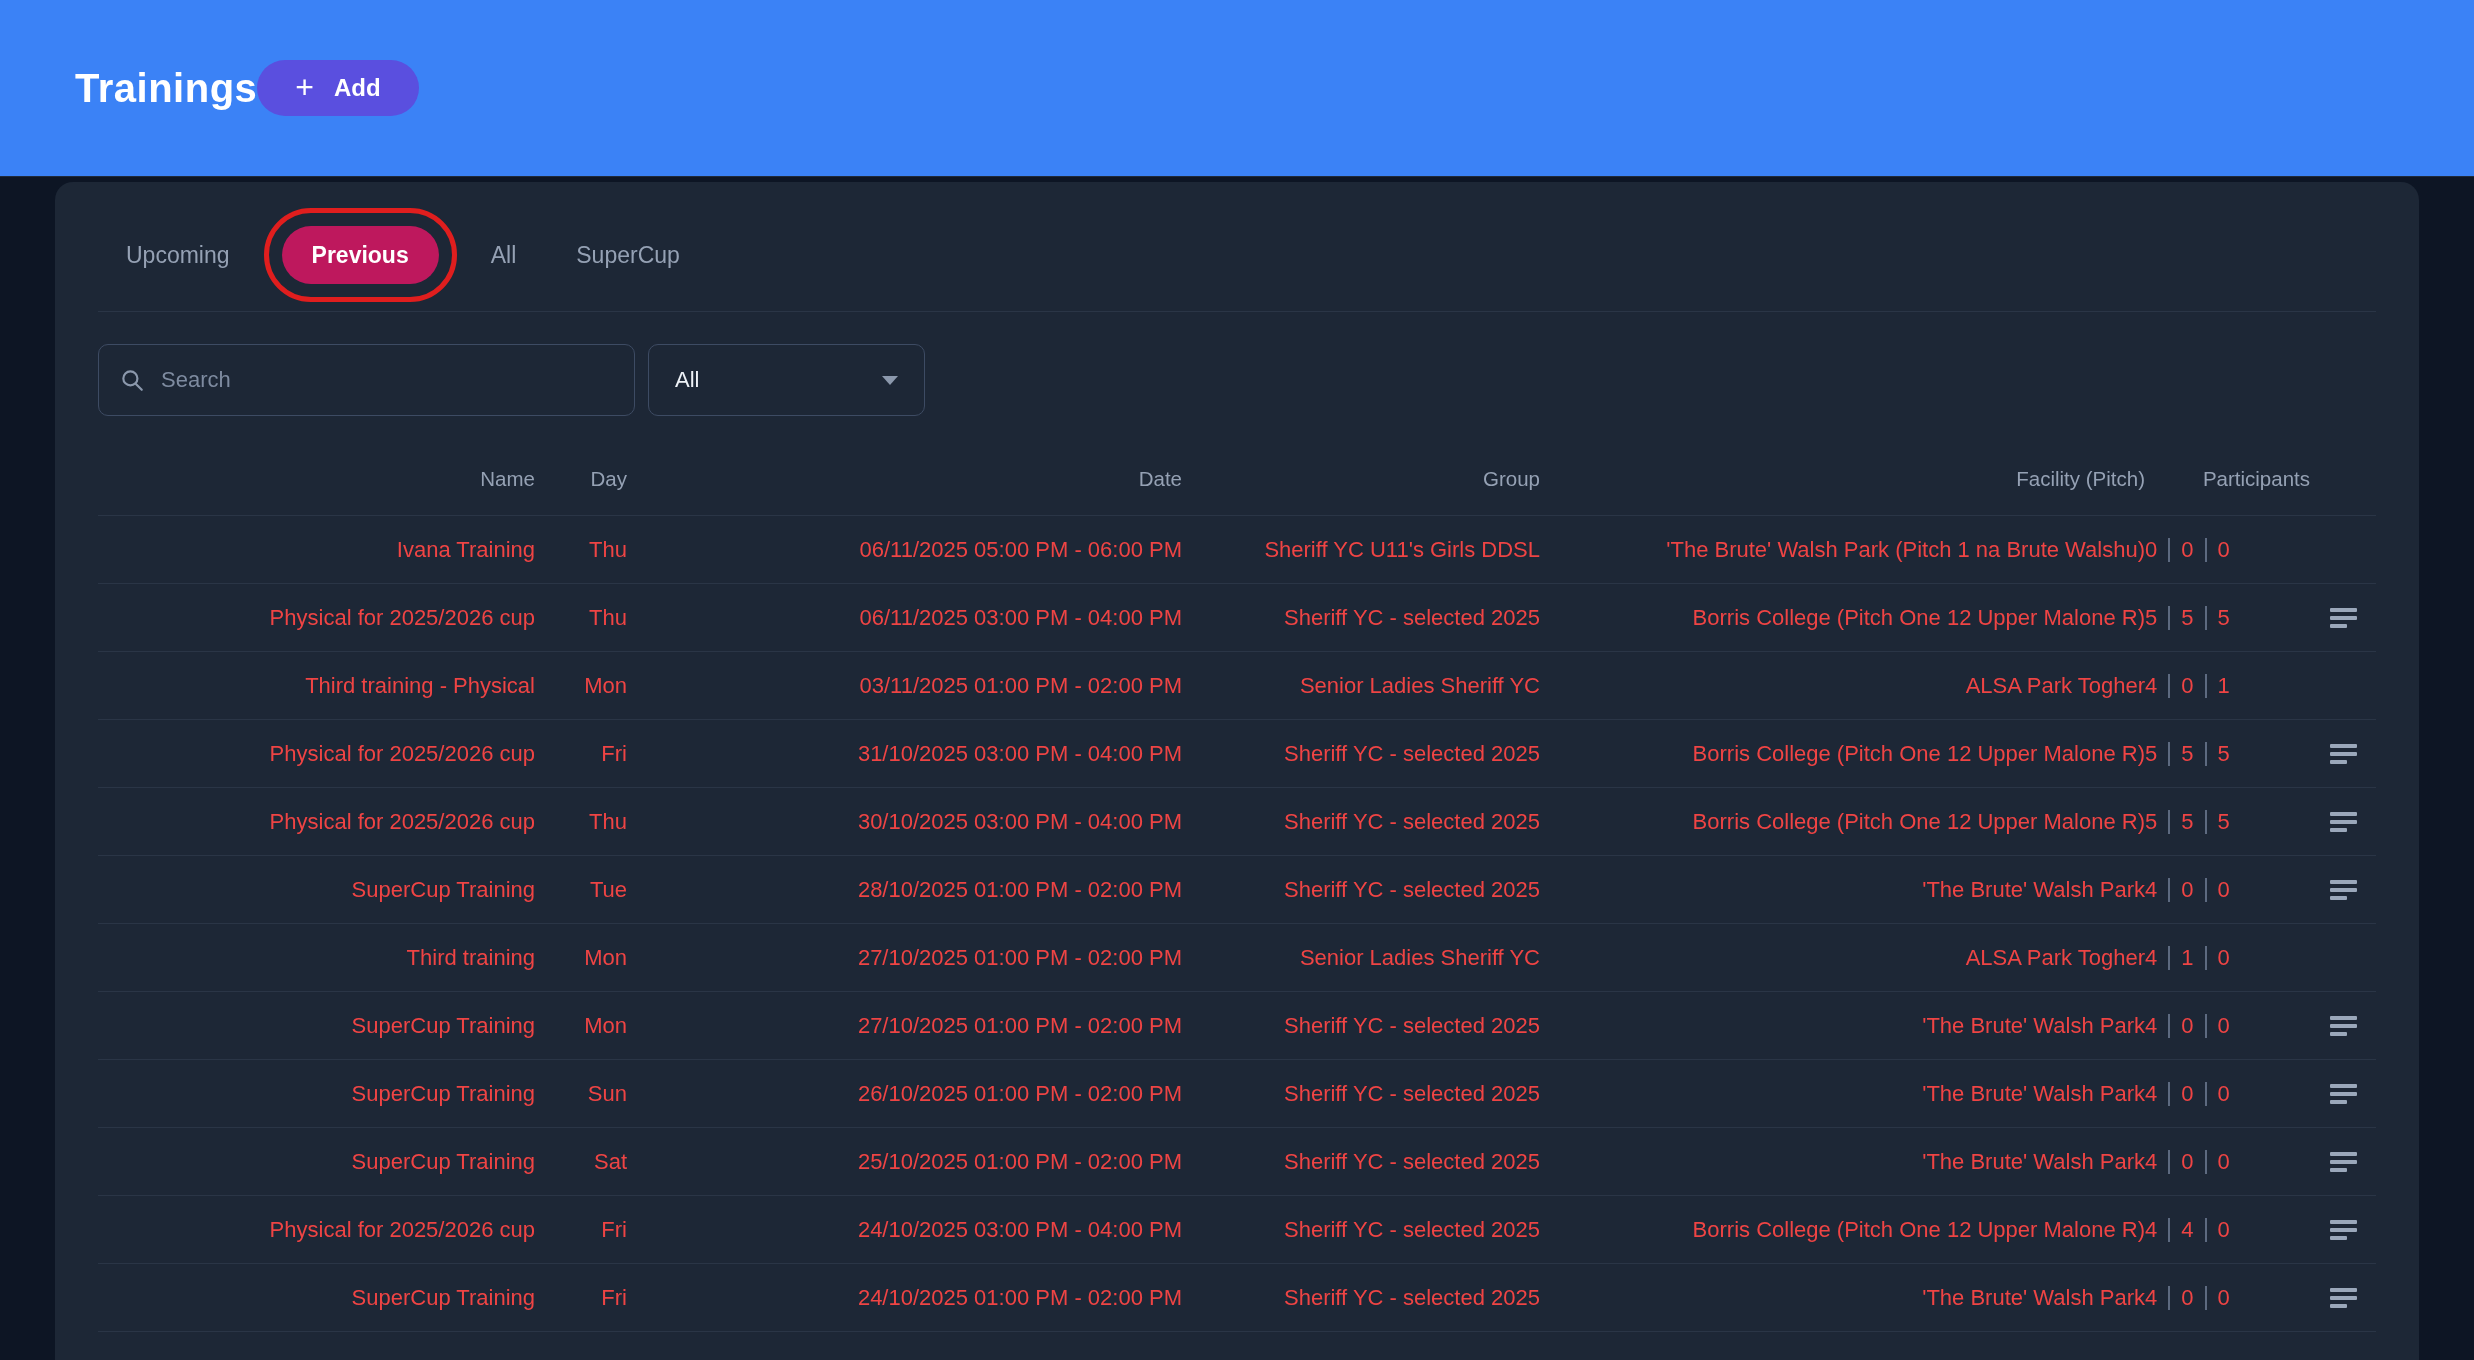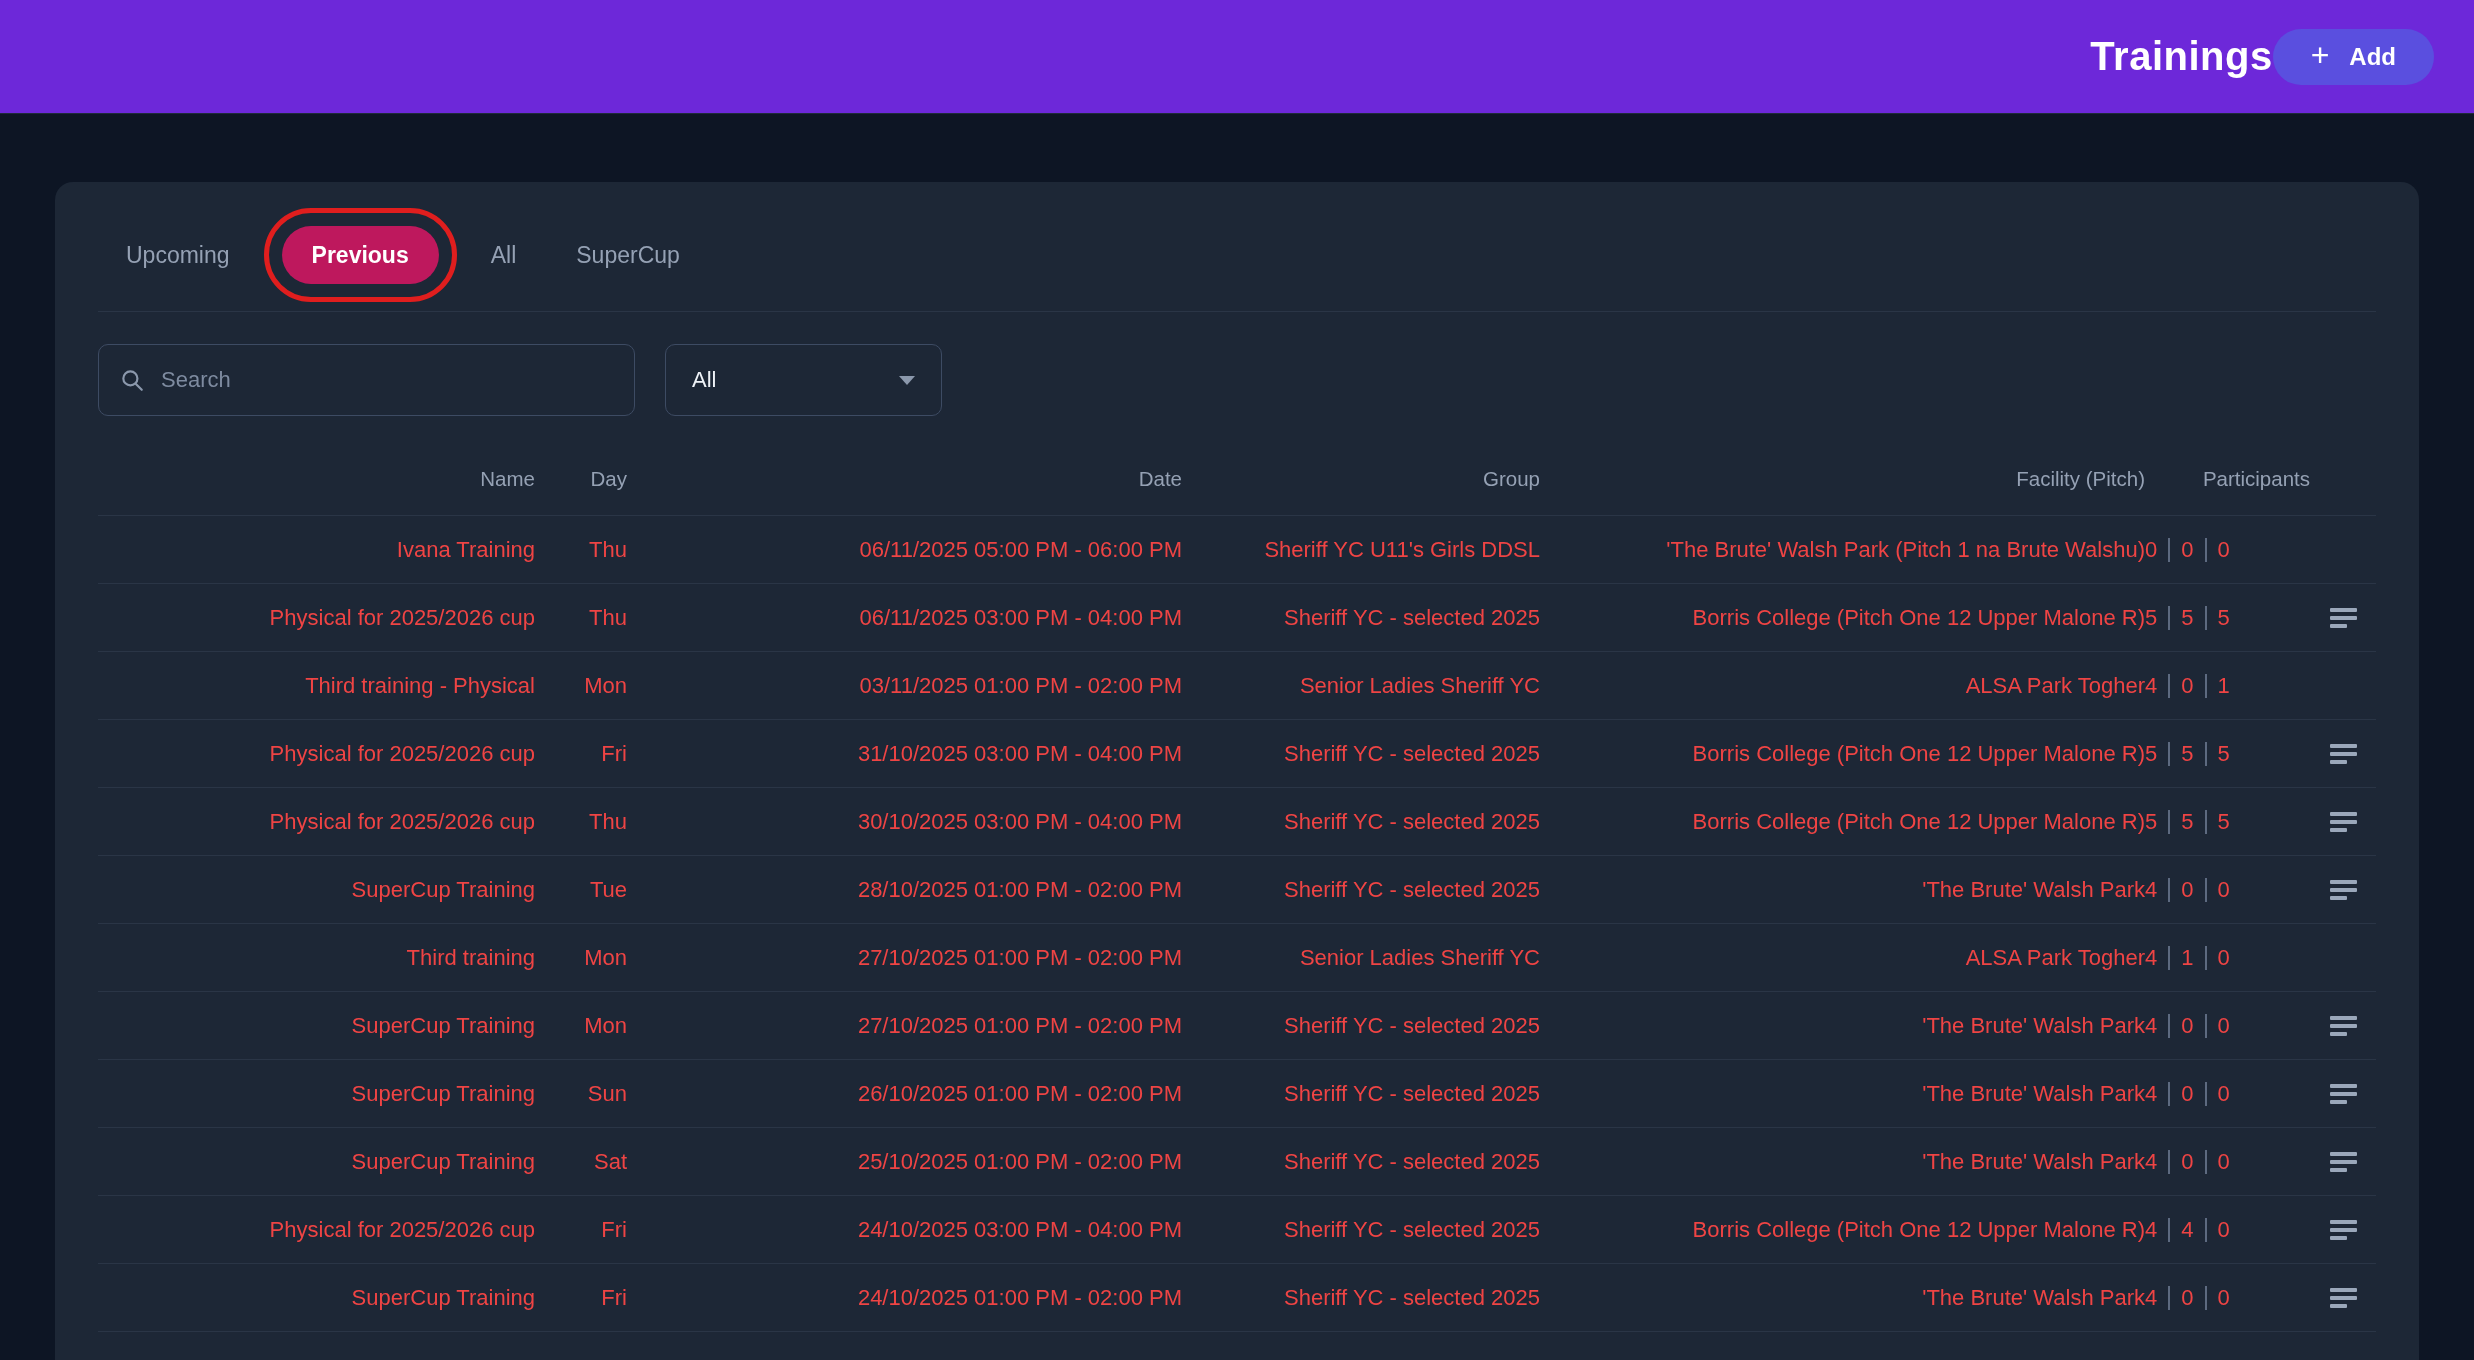--- a/index.html
+++ b/index.html
@@ -6,25 +6,25 @@
   html,body { width:2474px; height:1360px; overflow:hidden; }
   body {
     background:#0d1524;
     font-family:"Liberation Sans","DejaVu Sans",sans-serif;
     color:#edf1f7;
     position:relative;
   }
 
   
   .topbar {
-    height:114px;
-    display:flex; align-items:center; justify-content:flex-end;
+    height:177px;
+    display:flex; align-items:center; justify-content:flex-start;
     padding:0 40px 0 75px;
     border-bottom:1px solid #1f2a3a;
-    background:#6d28d9;
+    background:#3b82f6;
   }
   .page-title { font-size:40px; font-weight:800; letter-spacing:.5px; color:#ffffff; }
   .add-btn {
     display:flex; align-items:center; gap:20px;
     height:56px; padding:0 38px;
     background:#5a4fdf; border:none; border-radius:28px;
     color:#ffffff; font-size:24px; font-weight:600;
     font-family:inherit; cursor:pointer;
   }
   .add-btn .plus { font-size:32px; font-weight:400; line-height:1; margin-top:-3px; }
@@ -51,21 +51,21 @@
   .tab.active {
     background:#be185d; color:#ffffff;
     outline:5px solid #e01e1e; outline-offset:13px;
     margin-left:30px; margin-right:14px;
     padding:0 30px;
     font-weight:bold;
   }
   .tabs-divider { height:1px; background:#2a3546; margin:21px 0 0 0; }
 
   
-  .filters { display:flex; gap:30px; margin-top:32px; }
+  .filters { display:flex; gap:13px; margin-top:32px; }
   .search-box {
     width:537px; height:72px;
     border:1px solid #3d4b63; border-radius:10px;
     display:flex; align-items:center; padding:0 20px; gap:16px;
     background:transparent;
   }
   .search-box svg { flex:0 0 auto; }
   .search-box input {
     background:transparent; border:none; outline:none;
     color:#edf1f7; font-size:22px; font-family:inherit; width:100%;

